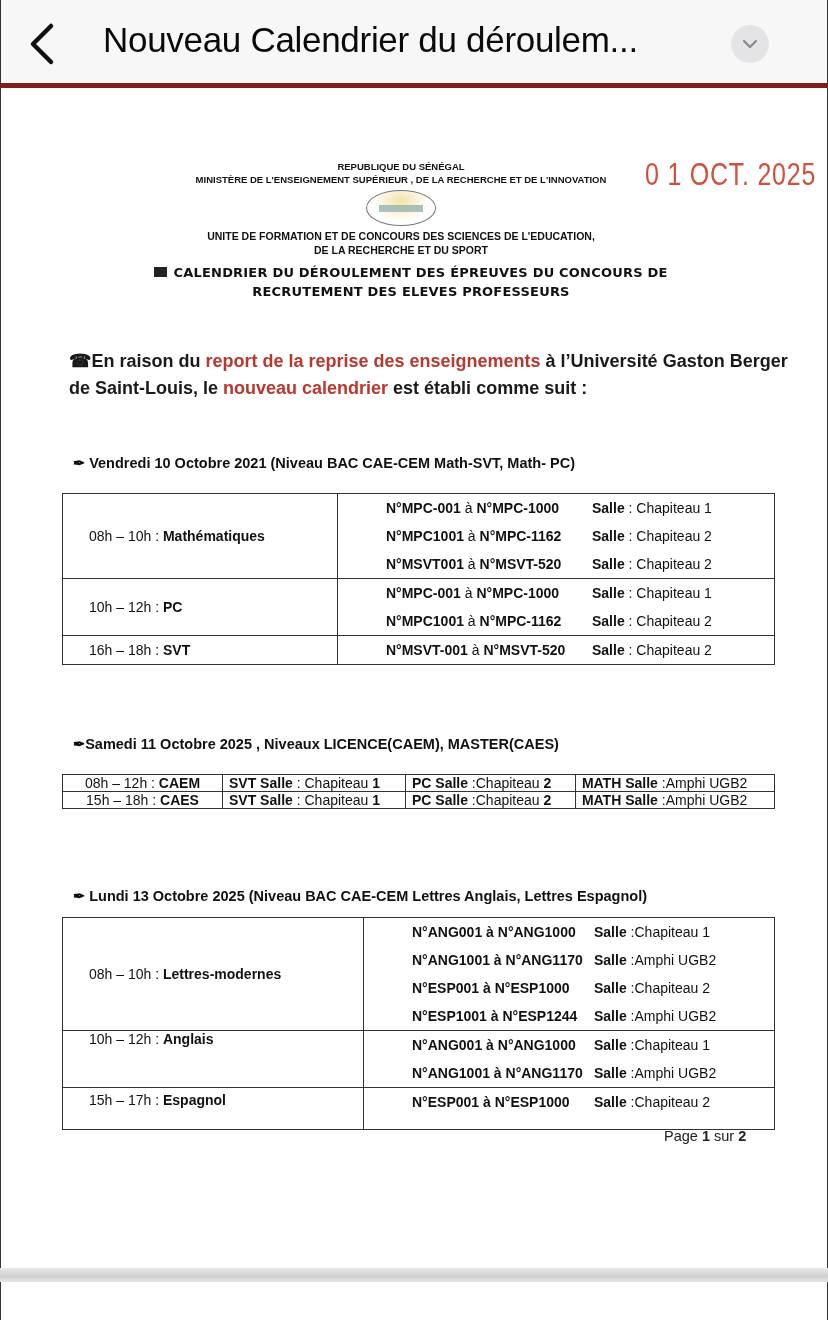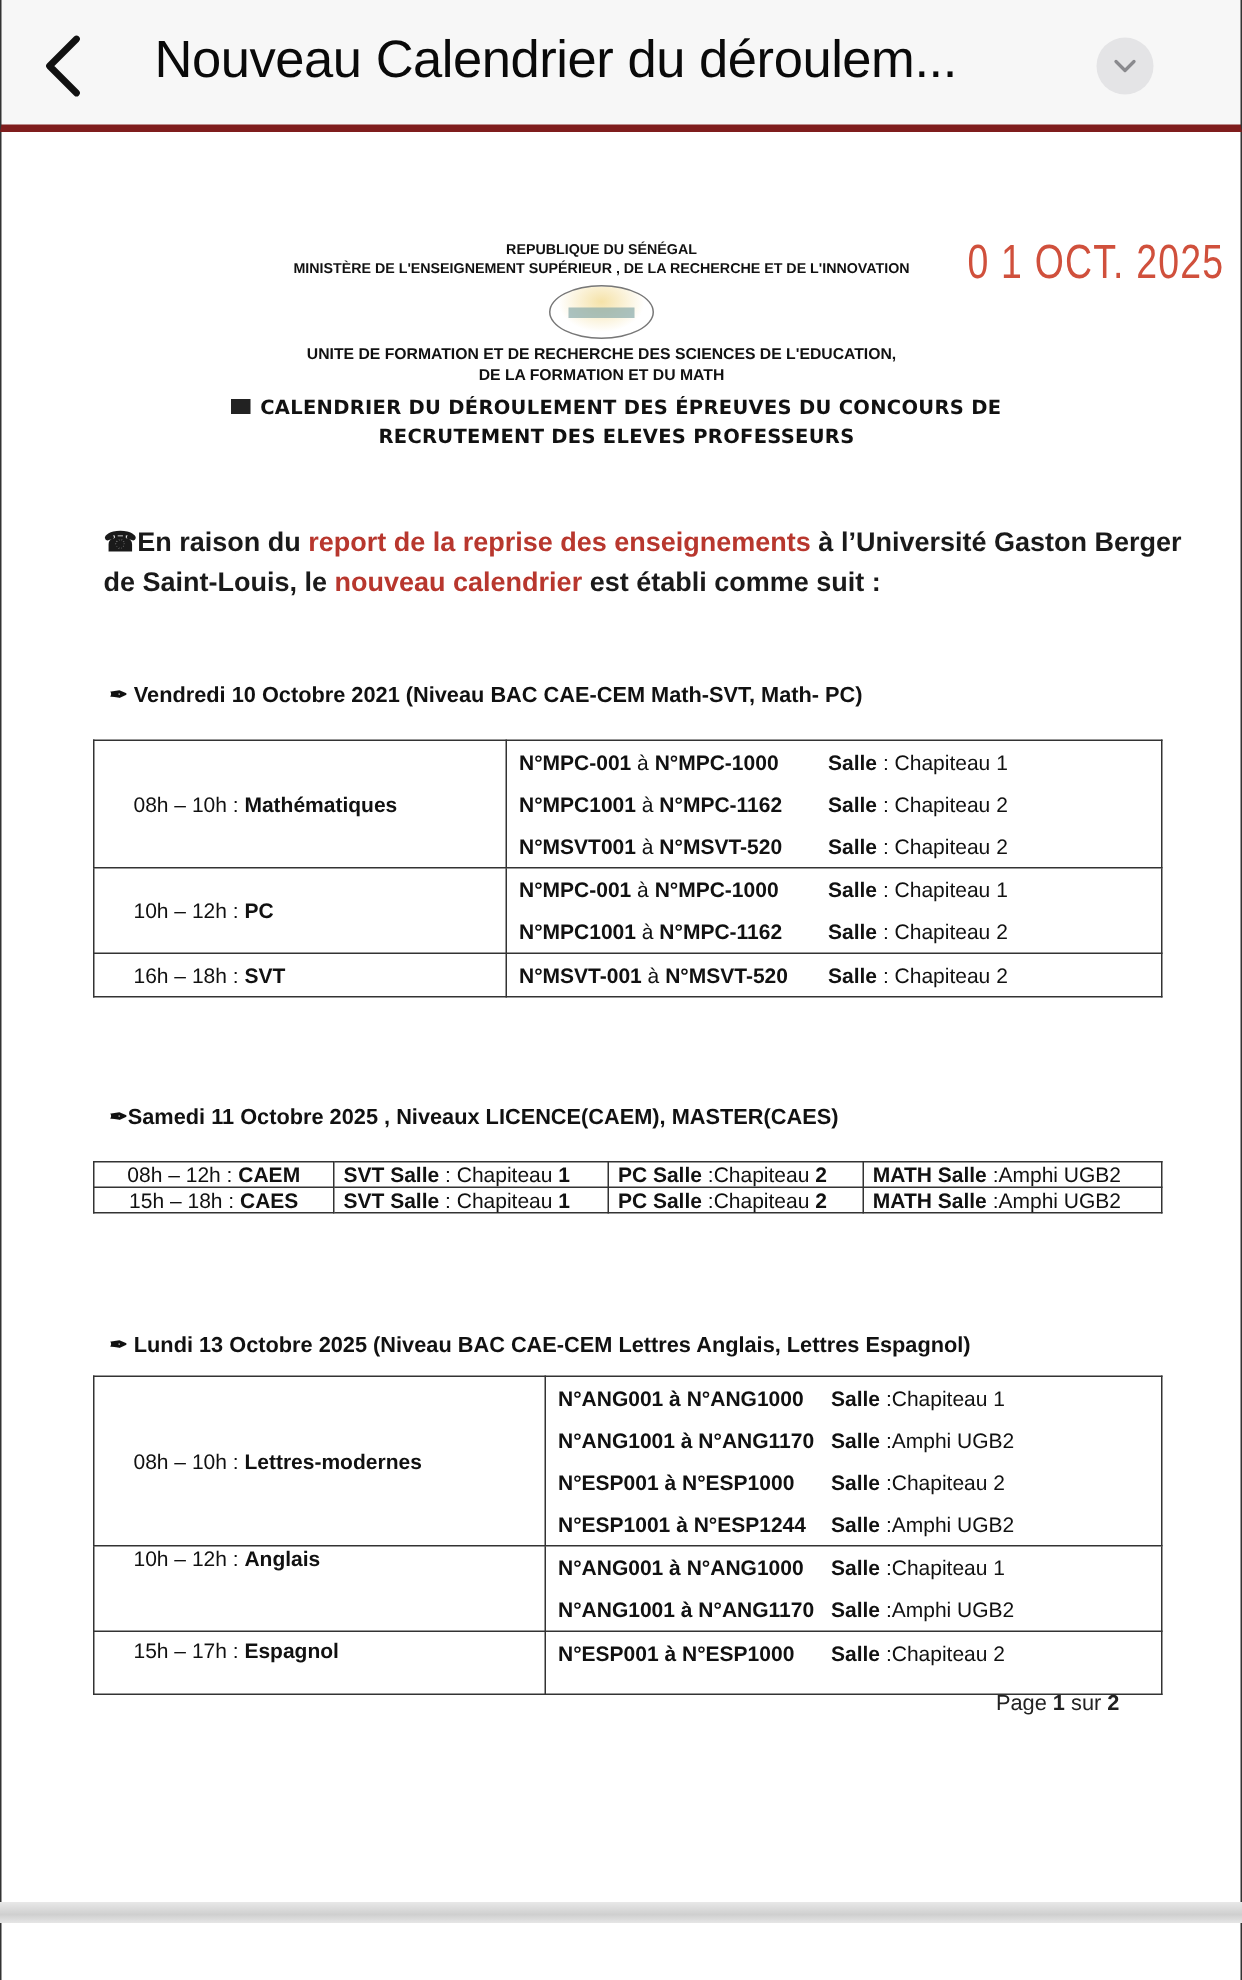--- a/index.html
+++ b/index.html
@@ -52,21 +52,21 @@
 
   .intro { position: absolute; left: 68px; font-size: 18px; font-weight: bold; color: #1a1a1a; white-space: nowrap; }
   .hl { color: #b8372e; font-weight: bold; }
 
   .sec-title { position: absolute; left: 72px; font-size: 14.5px; font-weight: bold; white-space: nowrap; }
 
   table { border-collapse: collapse; position: absolute; }
   td { border: 1.5px solid #333; font-size: 14px; vertical-align: middle; }
   .cell-time { padding-left: 26px; }
   .ln { height: 28px; display: flex; align-items: center; white-space: nowrap; }
-  .num { display: inline-block; width: 206px; font-weight: bold; }
+  .num { display: inline-block; width: 206px; font-weight: bold; margin-left: 40px; }
   .num .a { font-weight: normal; }
   .room b { font-weight: bold; }
   .pad { padding-left: 8px; }
   .t2 td { font-size: 14px; height: 15px; padding: 0 6px; white-space: nowrap; }
 
   .pageno { position: absolute; left: 663px; top: 1128px; font-size: 14.5px; color: #222; }
 </style>
 </head>
 <body>
 
@@ -85,22 +85,22 @@
 </div>
 
 <div class="page">
   <div class="hdr-line hdr-small" style="top:73px">REPUBLIQUE DU SÉNÉGAL</div>
   <div class="hdr-line hdr-small" style="top:86px">MINISTÈRE DE L'ENSEIGNEMENT SUPÉRIEUR , DE LA RECHERCHE ET DE L'INNOVATION</div>
 
   <div class="logo" style="top:102px">
       <div class="logo-inner"></div>
     </div>
 
-  <div class="hdr-line hdr-mid" style="top:142px">UNITE DE FORMATION ET DE RECHERCHE DES SCIENCES DE L'EDUCATION,</div>
-  <div class="hdr-line hdr-mid" style="top:156px">DE LA FORMATION ET DU MATH</div>
+  <div class="hdr-line hdr-mid" style="top:142px">UNITE DE FORMATION ET DE CONCOURS DES SCIENCES DE L'EDUCATION,</div>
+  <div class="hdr-line hdr-mid" style="top:156px">DE LA RECHERCHE ET DU SPORT</div>
   <div class="hdr-line hdr-big" style="top:177px; left:10px">
     <span style="display:inline-block;width:13px;height:10px;background:#222;margin-right:6px;vertical-align:0"></span><span>CALENDRIER DU DÉROULEMENT DES ÉPREUVES DU CONCOURS DE</span>
   </div>
   <div class="hdr-line hdr-big" style="top:196px; left:10px">RECRUTEMENT DES ELEVES PROFESSEURS</div>
 
   <div class="stamp" style="top:68px">0 1 OCT. 2025</div>
 
   <div class="intro" style="top:262px">
     <span>☎</span><span>En raison du </span><span class="hl">report de la reprise des enseignements</span><span> à l’Université Gaston Berger</span>
   </div>

